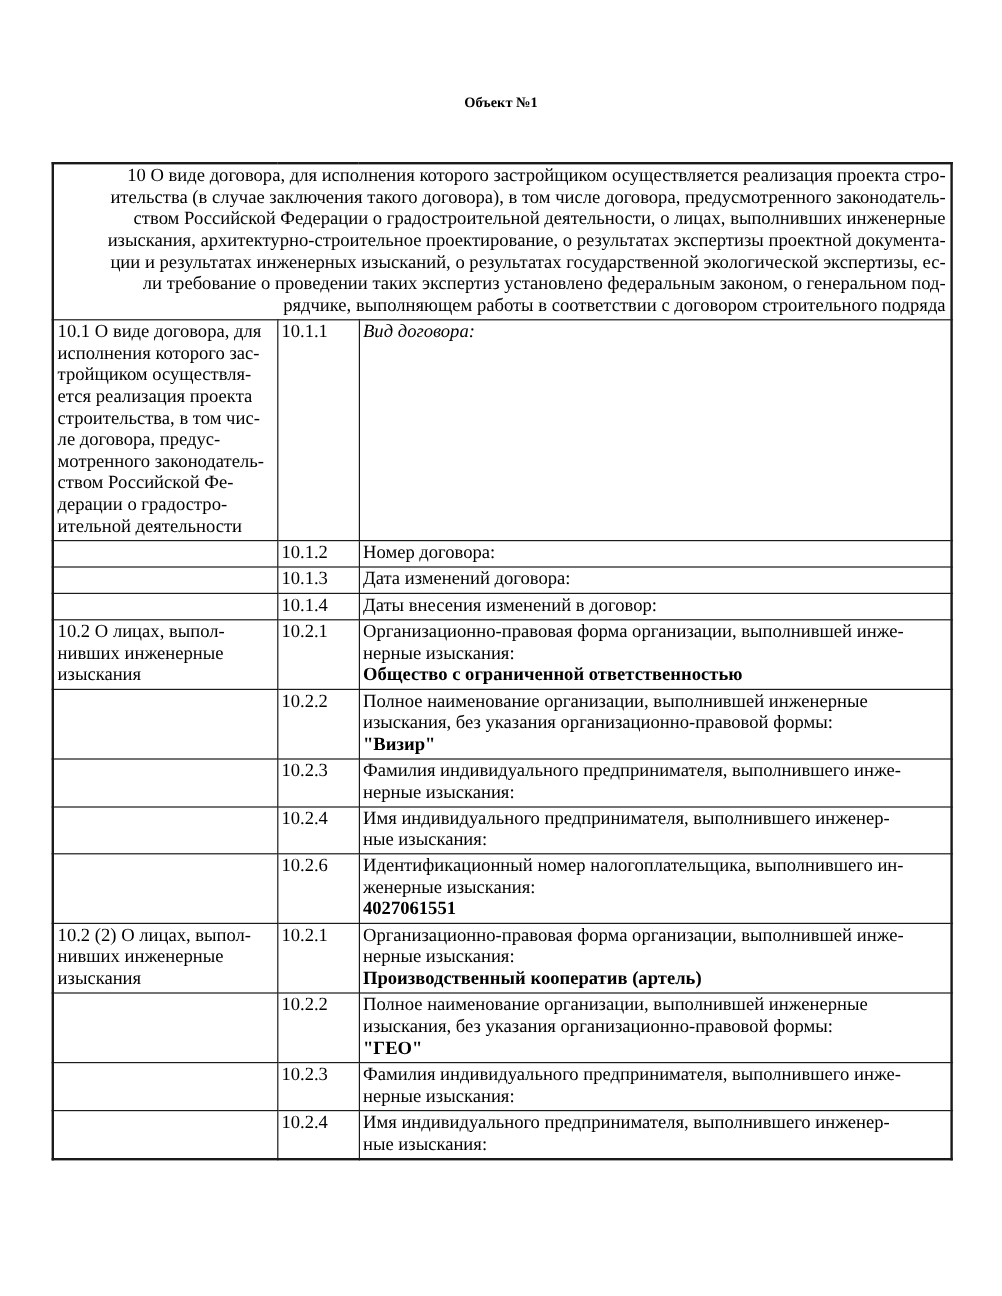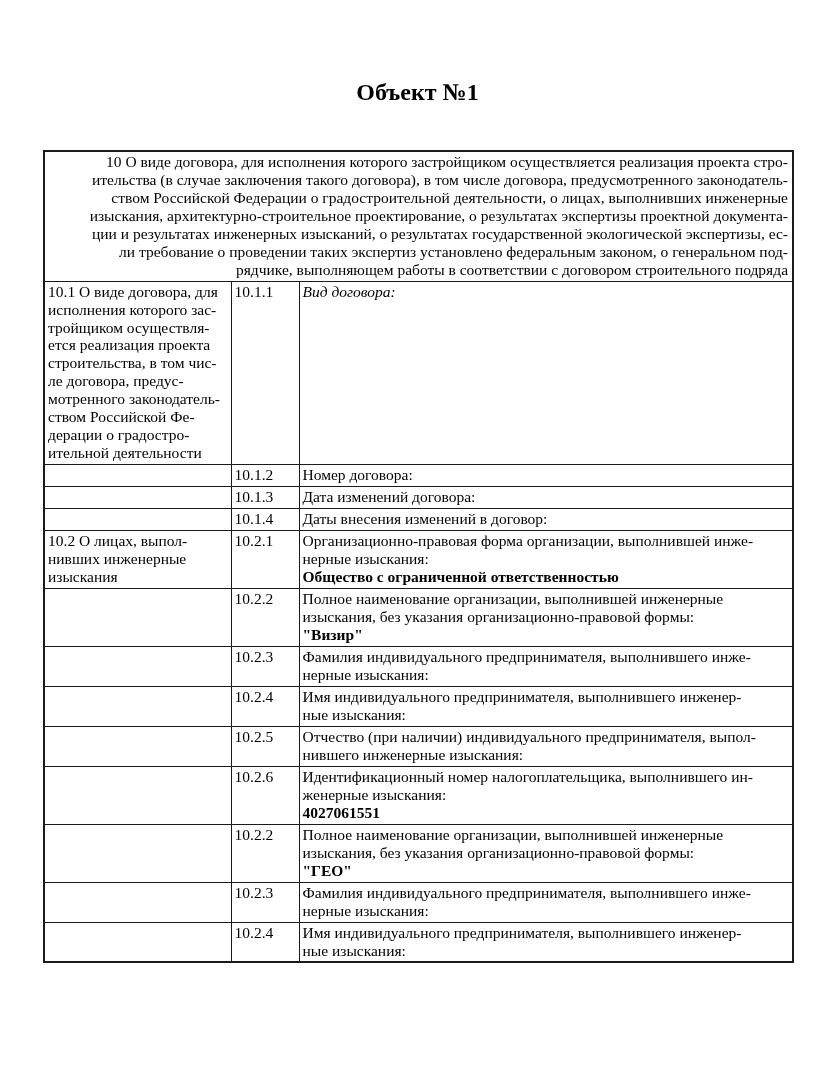--- a/index.html
+++ b/index.html
@@ -14,21 +14,21 @@
     height: 1080px;
     background: #ffffff;
     box-sizing: border-box;
     padding: 0 43px;
     overflow: hidden;
   }
   .doc-title {
     margin: 0;
     padding-top: 78px;
     text-align: center;
-    font-size: 24px;
+    font-size: 12px;
     font-weight: bold;
     line-height: 1.2;
   }
   table.decl {
     margin-top: 43px;
     border-collapse: collapse;
     table-layout: fixed;
     width: 749px;
     border: 2px solid #1a1a1a;
   }
@@ -150,40 +150,42 @@
       <tr>
         <td class="c1"></td>
         <td class="c2">10.2.4</td>
         <td class="c3">
           <div class="label">Имя индивидуального предпринимателя, выполнившего инженер-
 ные изыскания:</div>
           <div class="value"></div>
         </td>
       </tr>
 
-      <tr>
-        <td class="c1"></td>
-        <td class="c2">10.2.5</td>
-        <td class="c3">
-          <div class="label">Отчество (при наличии) индивидуального предпринимателя, выпол-
-нившего инженерные изыскания:</div>
-          <div class="value"></div>
-        </td>
-      </tr>
 
       <tr>
         <td class="c1"></td>
         <td class="c2">10.2.6</td>
         <td class="c3">
           <div class="label">Идентификационный номер налогоплательщика, выполнившего ин-
 женерные изыскания:</div>
           <div class="value">4027061551</div>
         </td>
       </tr>
 
+      <tr>
+        <td class="c1">10.2 (2) О лицах, выпол-
+нивших инженерные
+изыскания</td>
+        <td class="c2">10.2.1</td>
+        <td class="c3">
+          <div class="label">Организационно-правовая форма организации, выполнившей инже-
+нерные изыскания:</div>
+          <div class="value">Производственный кооператив (артель)</div>
+        </td>
+      </tr>
 
       <tr>
         <td class="c1"></td>
         <td class="c2">10.2.2</td>
         <td class="c3">
           <div class="label">Полное наименование организации, выполнившей инженерные
 изыскания, без указания организационно-правовой формы:</div>
           <div class="value">"ГЕО"</div>
         </td>
       </tr>

